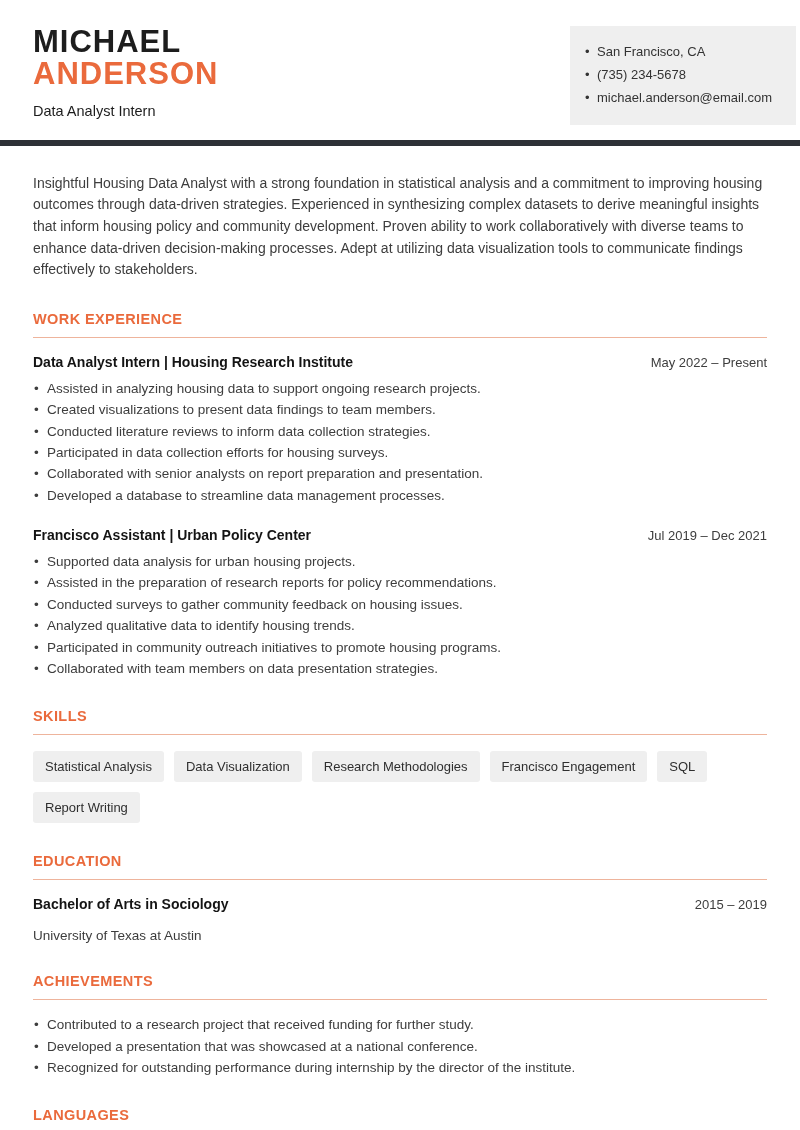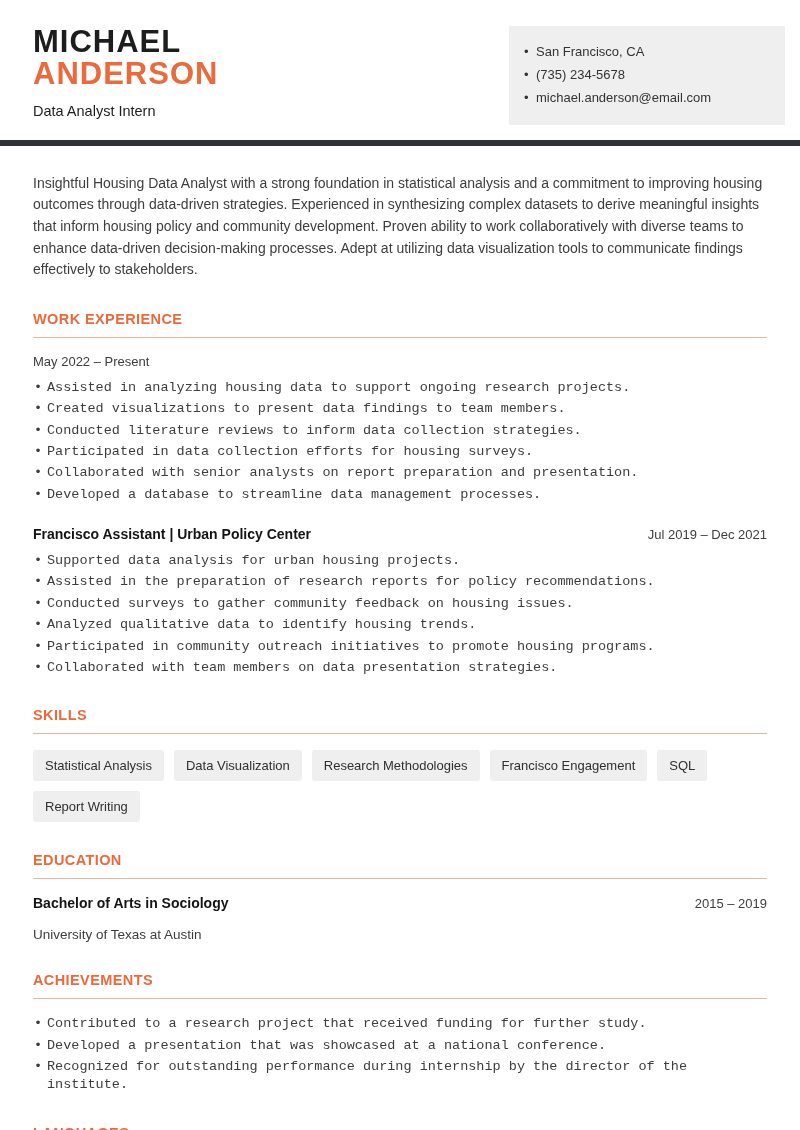--- a/index.html
+++ b/index.html
@@ -6,31 +6,31 @@
   html, body { background: #ffffff; }
   body {
     width: 800px; height: 1130px;
     font-family: "Liberation Sans", sans-serif;
     color: var(--text, #3d3d3d);
     overflow: hidden;
   }
   .page { width: 800px; min-height: 1130px; background: #fff; }
 
   
-  .header { display: flex; align-items: flex-start; padding: 26px 15px 0 33px; }
+  .header { display: flex; align-items: flex-start; padding: 26px 4px 0 33px; }
   .identity { flex: 1 1 auto; }
   .first, .last {
     font-size: 31px; font-weight: 800; letter-spacing: 1px;
     line-height: 1.04; color: var(--heading, #1d1d1d);
   }
   .last { color: var(--accent, #ea6a3c); }
   .role { margin-top: 13px; font-size: 14.5px; color: #1c1c1c; }
 
   .contact-card {
-    flex: 0 0 auto; width: 276px; margin-left: auto;
+    flex: 0 0 auto; width: 226px; margin-left: auto;
     background: var(--tag-bg, #efefef);
     list-style: none; padding: 13px 16px 13px 15px;
   }
   .contact-item {
     position: relative; padding-left: 12px;
     font-size: 13px; line-height: 1.45; color: #333;
     margin: 4px 0;
   }
   .contact-item::before {
     content: "\2022"; position: absolute; left: 0; top: 0; color: #333;
@@ -57,21 +57,20 @@
   .job + .job { margin-top: 22px; }
   .entry-head { display: flex; justify-content: space-between; align-items: baseline; margin-bottom: 10px; }
   .entry-title { font-size: 14px; font-weight: 700; color: #141414; }
   .entry-dates { font-size: 13px; color: #3d3d3d; white-space: nowrap; }
 
   ul.bullets { list-style: none; }
   .bullets li {
     position: relative; padding-left: 14px;
     font-size: 13.5px; line-height: 1.36; margin-bottom: 3px;
     color: var(--text, #3d3d3d);
-    font-family: Liberation Mono, monospace;
   }
   .bullets li::before { content: "\2022"; position: absolute; left: 1px; top: 0; color: #3d3d3d; }
 
   .tags { display: flex; flex-wrap: wrap; gap: 10px; margin-top: 2px; text-align: right; }
   .tag {
     display: inline-block; background: var(--tag-bg, #efefef);
     color: #2f2f2f; font-size: 13px; line-height: 1;
     padding: 9px 12px; border-radius: 3px;
   }
 
@@ -99,20 +98,21 @@
 
   <main class="content">
 
     <p class="summary">Insightful Housing Data Analyst with a strong foundation in statistical analysis and a commitment to improving housing outcomes through data-driven strategies. Experienced in synthesizing complex datasets to derive meaningful insights that inform housing policy and community development. Proven ability to work collaboratively with diverse teams to enhance data-driven decision-making processes. Adept at utilizing data visualization tools to communicate findings effectively to stakeholders.</p>
 
     <section>
       <h2 class="section-title">WORK EXPERIENCE</h2>
 
       <div class="job">
         <div class="entry-head">
+          <div class="entry-title">Data Analyst Intern | Housing Research Institute</div>
           <div class="entry-dates">May 2022 – Present</div>
         </div>
         <ul class="bullets">
             <li>Assisted in analyzing housing data to support ongoing research projects.</li>
             <li>Created visualizations to present data findings to team members.</li>
             <li>Conducted literature reviews to inform data collection strategies.</li>
             <li>Participated in data collection efforts for housing surveys.</li>
             <li>Collaborated with senior analysts on report preparation and presentation.</li>
             <li>Developed a database to streamline data management processes.</li>
           </ul>

